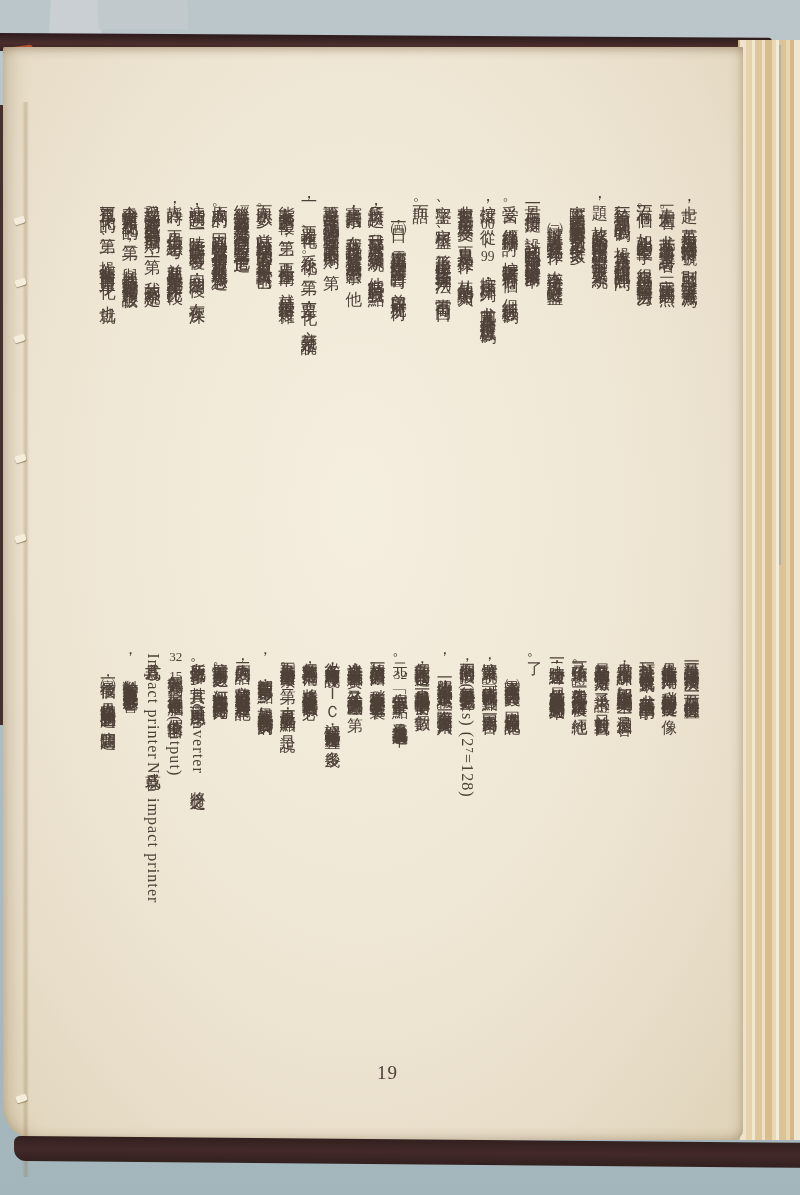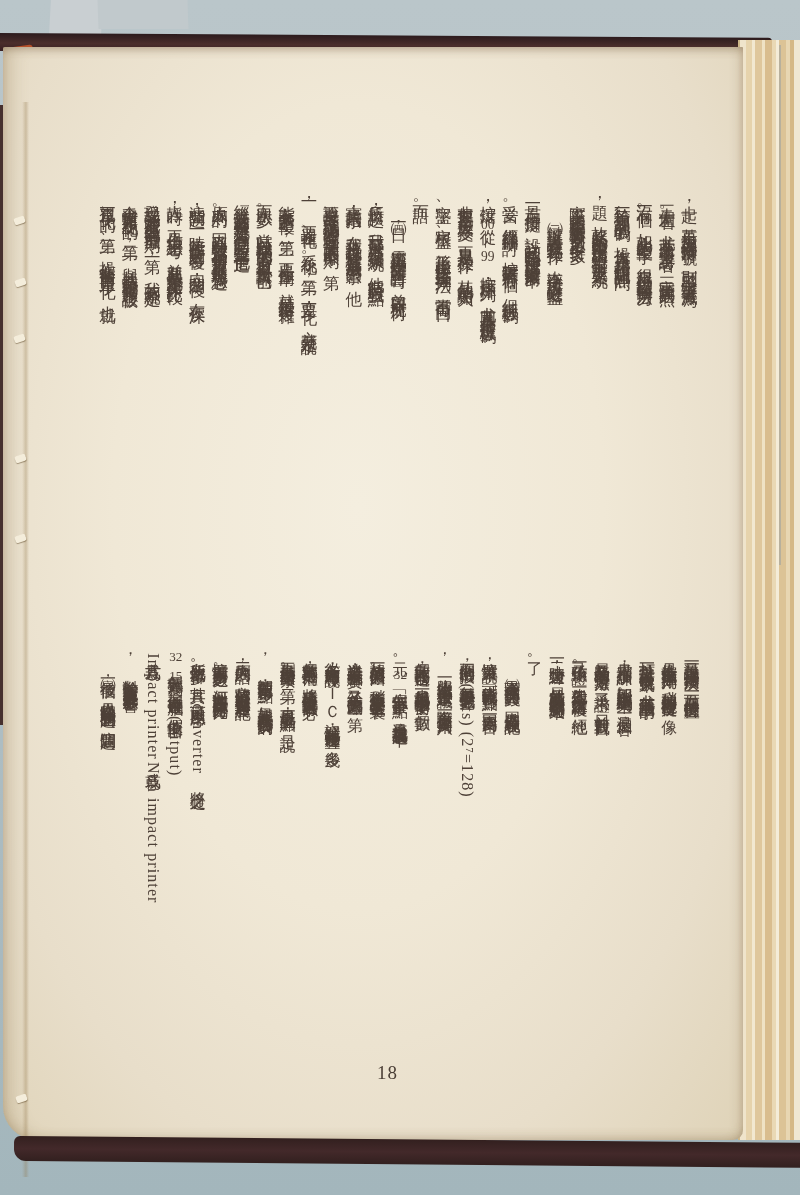--- a/index.html
+++ b/index.html
@@ -133,16 +133,16 @@
       <div class="vcol">，卽使數元用得多一點，如果此系統眞能適合何所長的</div>
       <div class="vcol">三大原則的話，它的價值將足以補償並且遠超過於在記</div>
       <div class="vcol">憶裝置方面多用之數。何況此方法所用數元未必見得比</div>
       <div class="vcol">所有他法都多。其實，還可以應用 converter 將之從</div>
       <div class="vcol"><span class="tcy">32</span>個數元變爲<span class="tcy">15</span>個後再存進電腦。假使輸出 (output)</div>
       <div class="vcol">方式爲Impact printer或爲Non impact printer</div>
       <div class="vcol">，對於輸入所需數元之多寡更無甚影響了。</div>
       <div class="vcol">　㈥最後一個，也是從開始就發生的問題，這個問題</div>
     </div>
 
-  <div class="pagenum">18</div>
+  <div class="pagenum">19</div>
 
   <div class="cover-bottom"></div>
 </div>
 
 </body></html>

